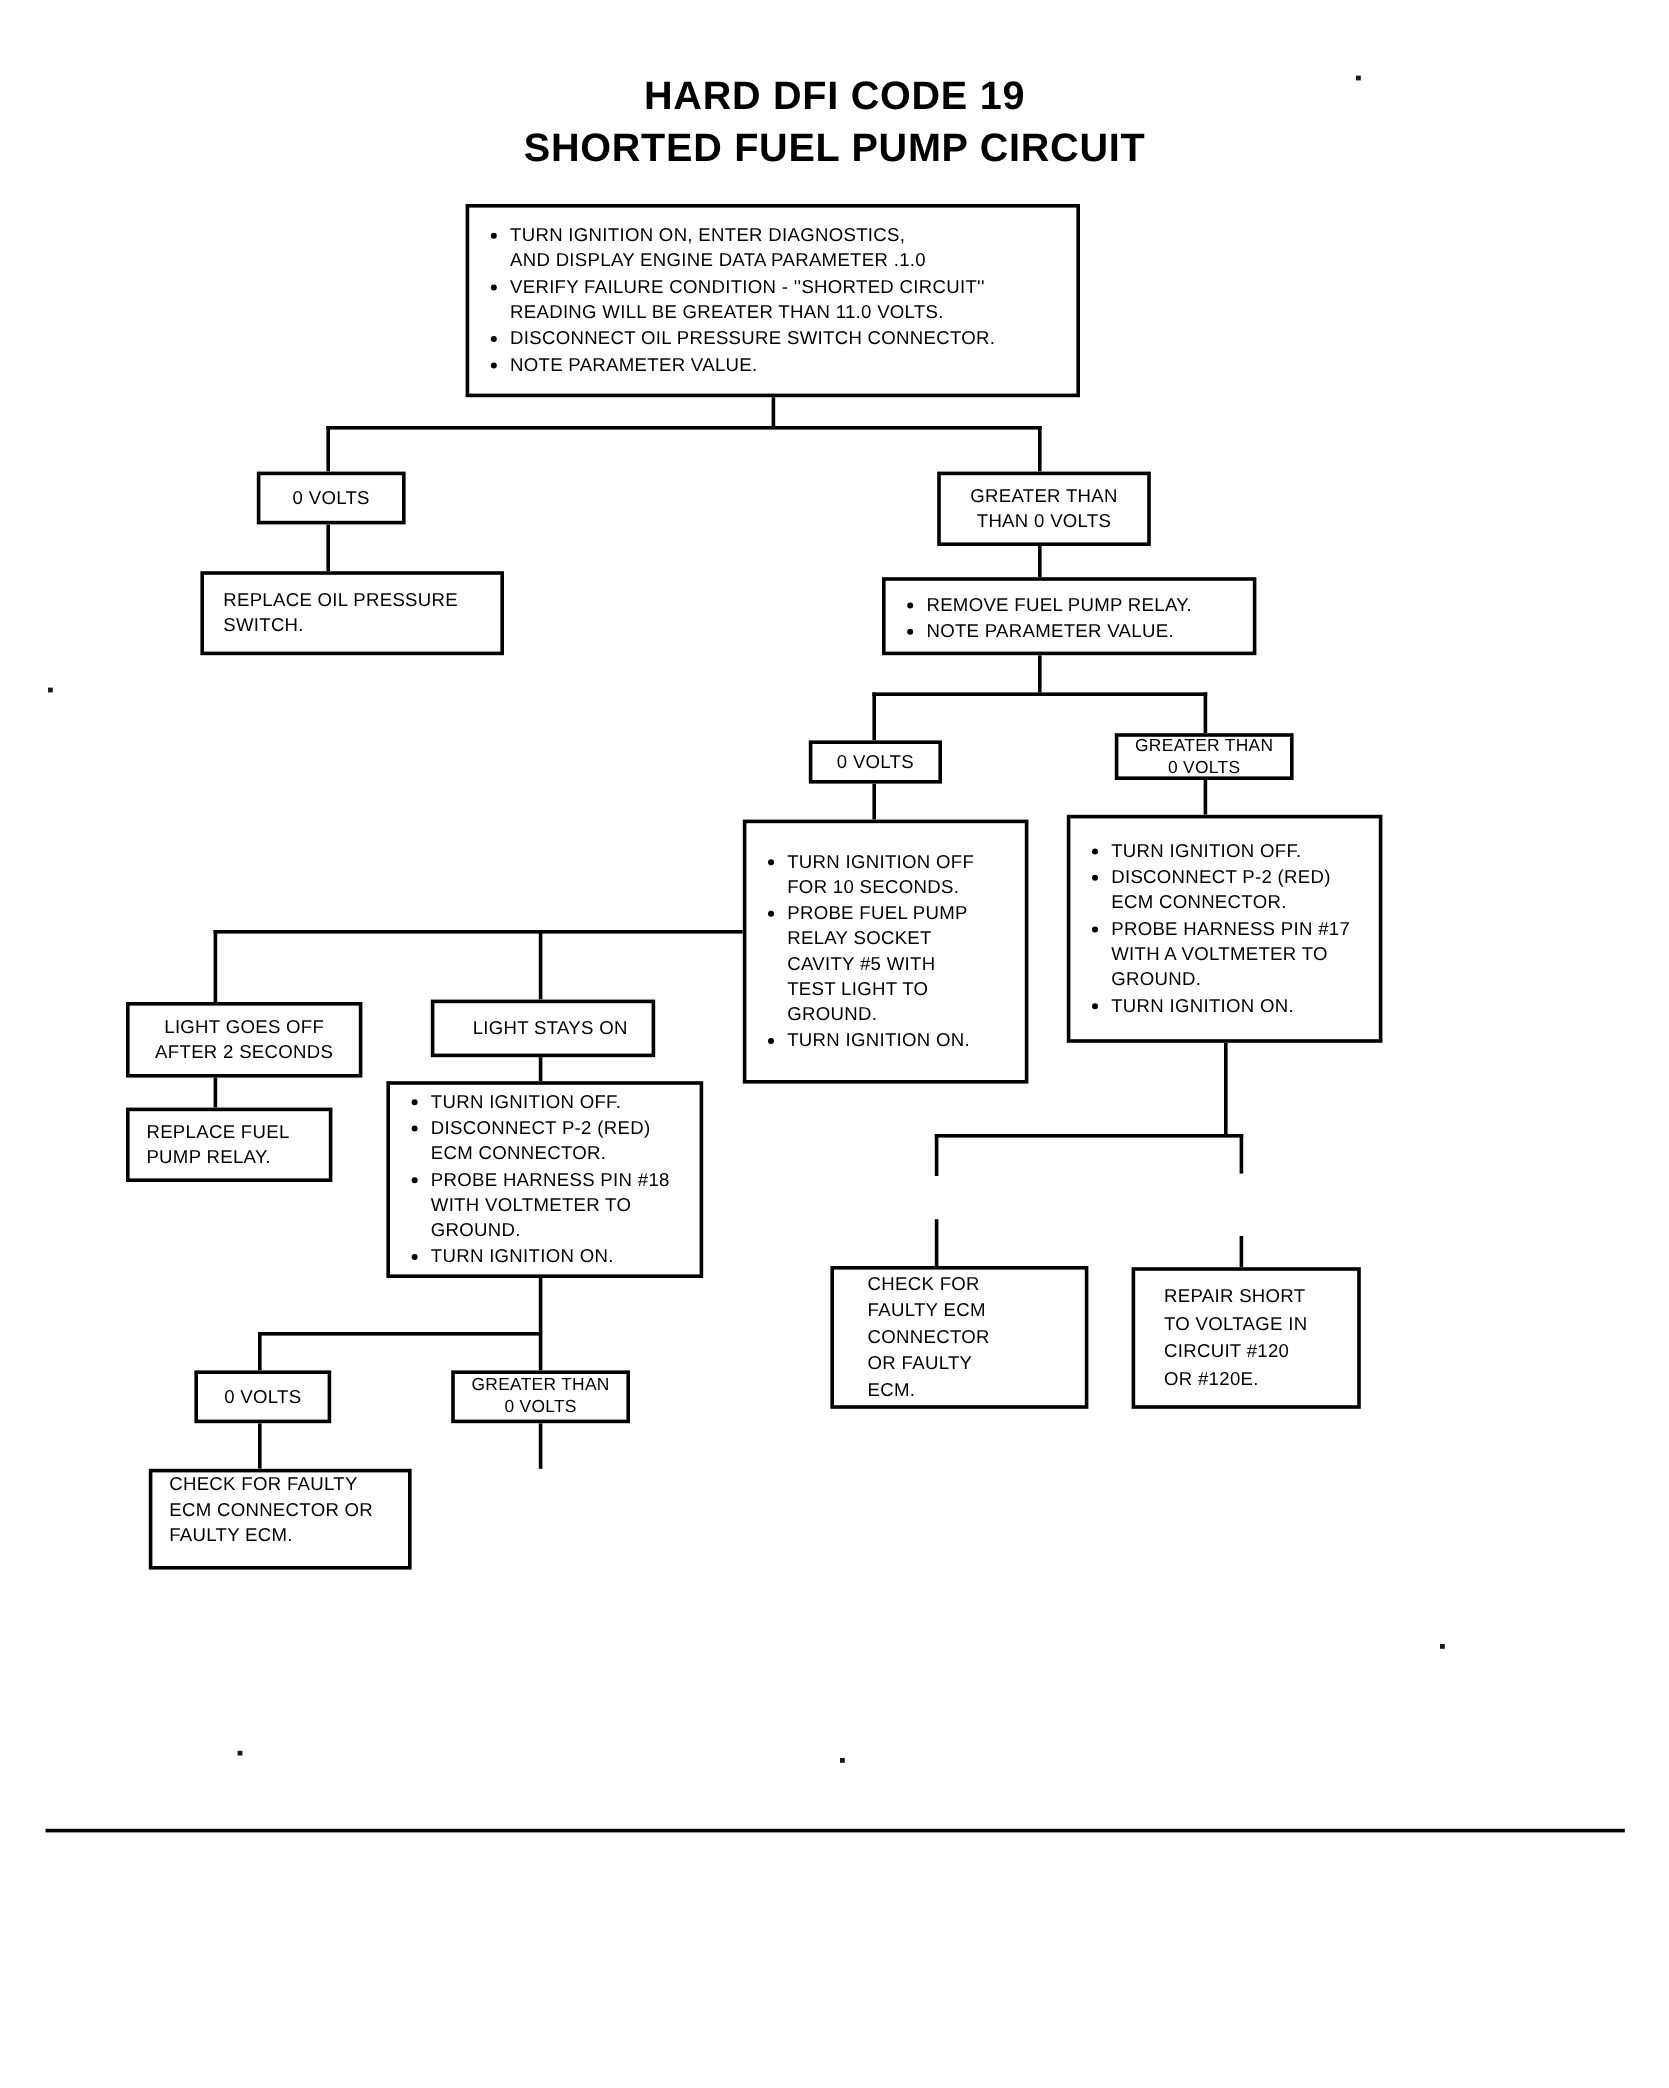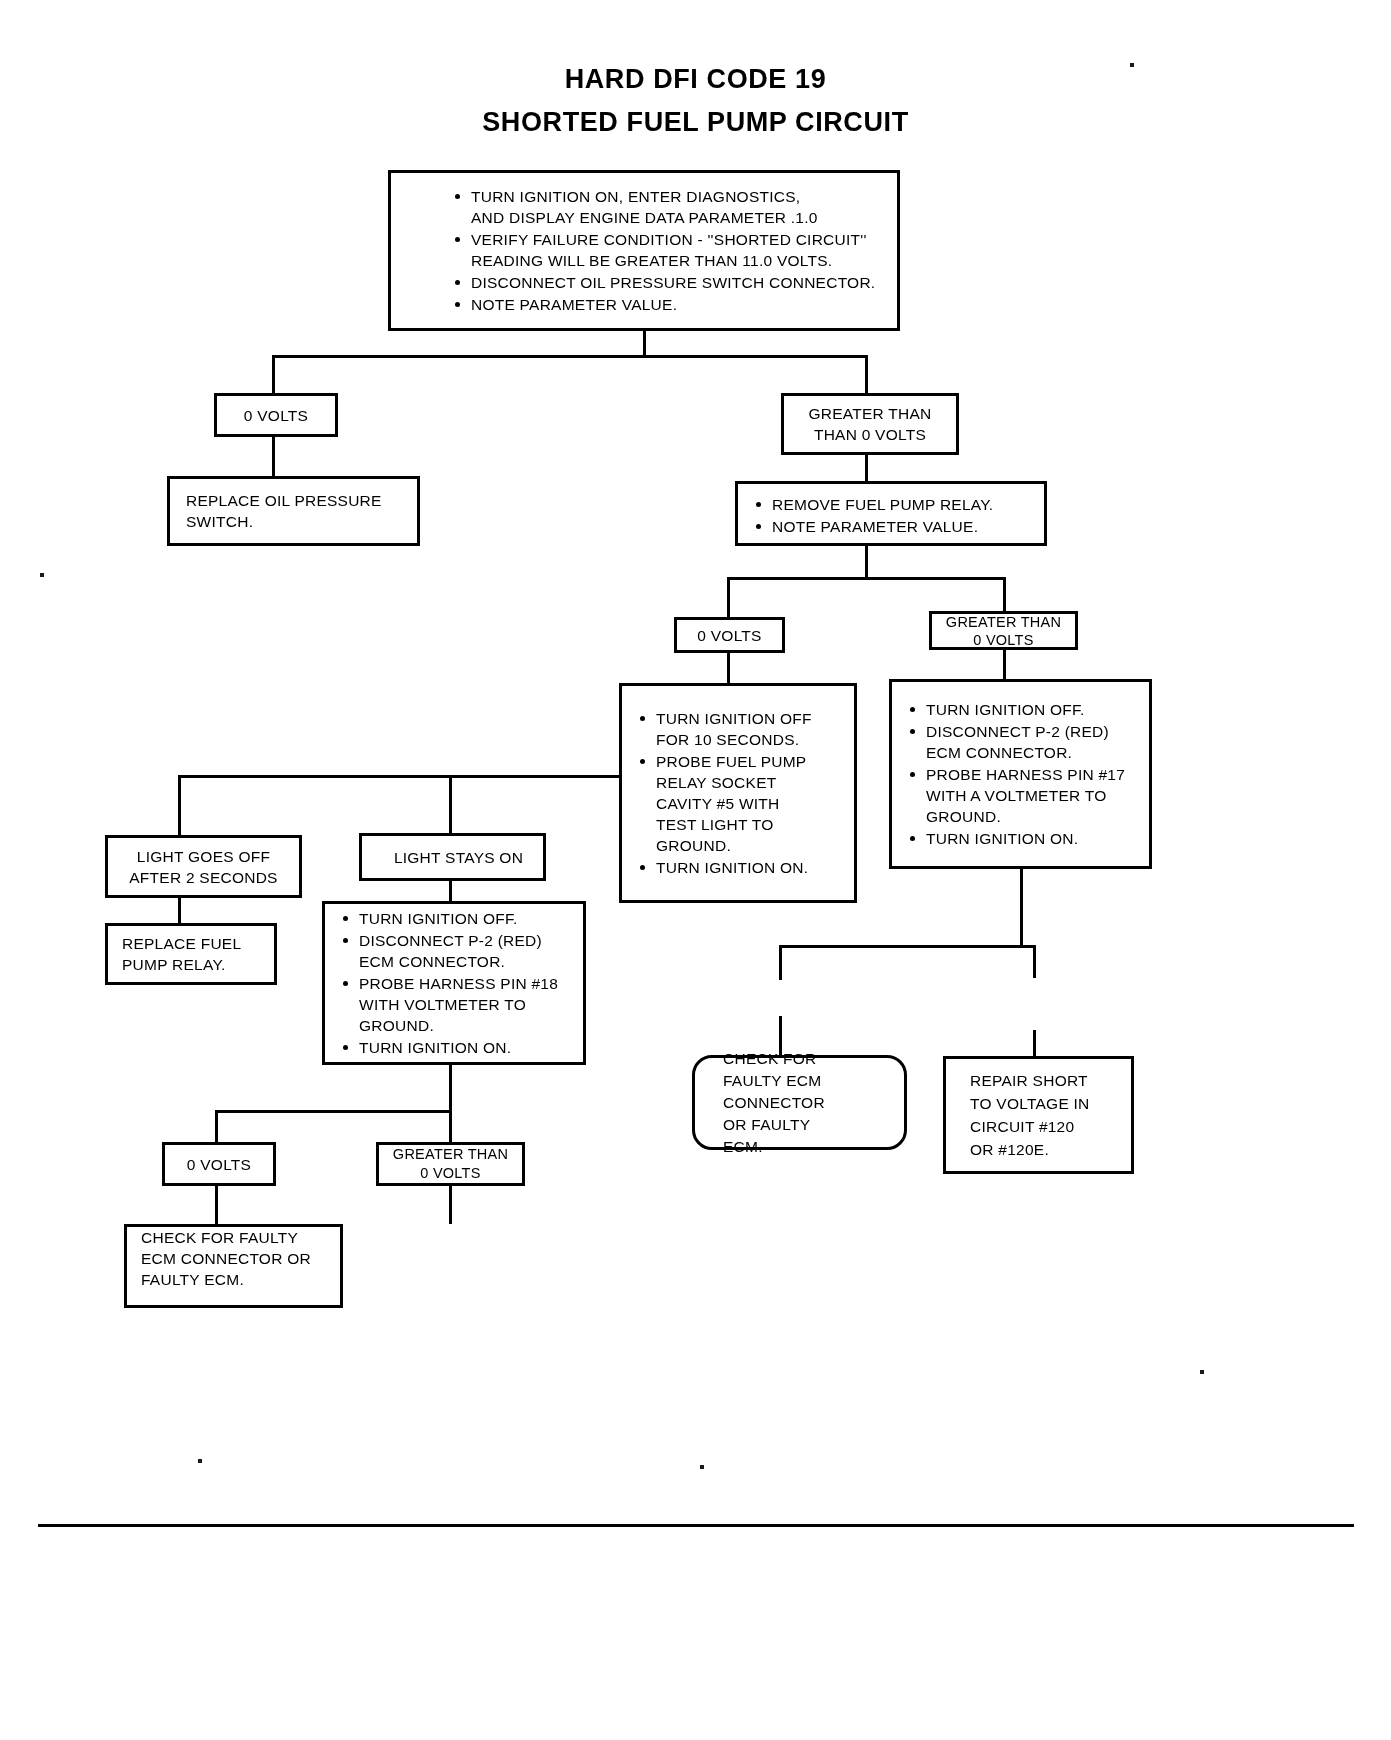--- a/index.html
+++ b/index.html
@@ -23,21 +23,21 @@
   
   .title-block {
     position: absolute;
     left: 0;
     top: 58px;
     width: 1391px;
     text-align: center;
   }
   .title-line {
     font-weight: bold;
-    font-size: 27px;
+    font-size: 33px;
     letter-spacing: 0.6px;
     line-height: 43px;
     white-space: nowrap;
   }
 
   
   .node {
     position: absolute;
     box-sizing: border-box;
     border: 3px solid #000000;
@@ -160,21 +160,21 @@
   <div class="ln lv" style="left:449px; top:1186px; height:38px;"></div>
 
   <div class="ln lv" style="left:1020px; top:869px; height:76px;"></div>
   <div class="ln lh" style="left:779px; top:945px; width:257px;"></div>
   <div class="ln lv" style="left:779px; top:945px; height:35px;"></div>
   <div class="ln lv" style="left:1033px; top:945px; height:33px;"></div>
 
   <div class="ln lv" style="left:779px; top:1016px; height:39px;"></div>
   <div class="ln lv" style="left:1033px; top:1030px; height:26px;"></div>
 
-  <div class="node" style="left:388px; top:170px; width:512px; height:161px;padding-left:46px;">
+  <div class="node" style="left:388px; top:170px; width:512px; height:161px;">
     <div class="inner" style="padding:12px 10px 12px 14px;">
       <ul class="bullets">
         <li>TURN IGNITION ON, ENTER DIAGNOSTICS,
 AND DISPLAY ENGINE DATA PARAMETER .1.0</li>
         <li>VERIFY FAILURE CONDITION - ''SHORTED CIRCUIT''
 READING WILL BE GREATER THAN 11.0 VOLTS.</li>
         <li>DISCONNECT OIL PRESSURE SWITCH CONNECTOR.</li>
         <li>NOTE PARAMETER VALUE.</li>
       </ul>
     </div>
@@ -291,21 +291,21 @@
       </div>
   </div>
 
   <div class="node center" style="left:376px; top:1142px; width:149px; height:44px;">
     <div class="inner">
         <div class="txt small" style="line-height:19px;">GREATER THAN
 0 VOLTS</div>
       </div>
   </div>
 
-  <div class="node" style="left:692px; top:1055px; width:215px; height:95px;border-radius:20px;">
+  <div class="node" style="left:692px; top:1055px; width:215px; height:119px;">
     <div class="inner" style="padding:8px 8px 8px 28px;">
       <div class="txt" style="line-height:22px;">CHECK FOR
 FAULTY ECM
 CONNECTOR
 OR FAULTY
 ECM.</div>
     </div>
   </div>
 
   <div class="node" style="left:943px; top:1056px; width:191px; height:118px;">

